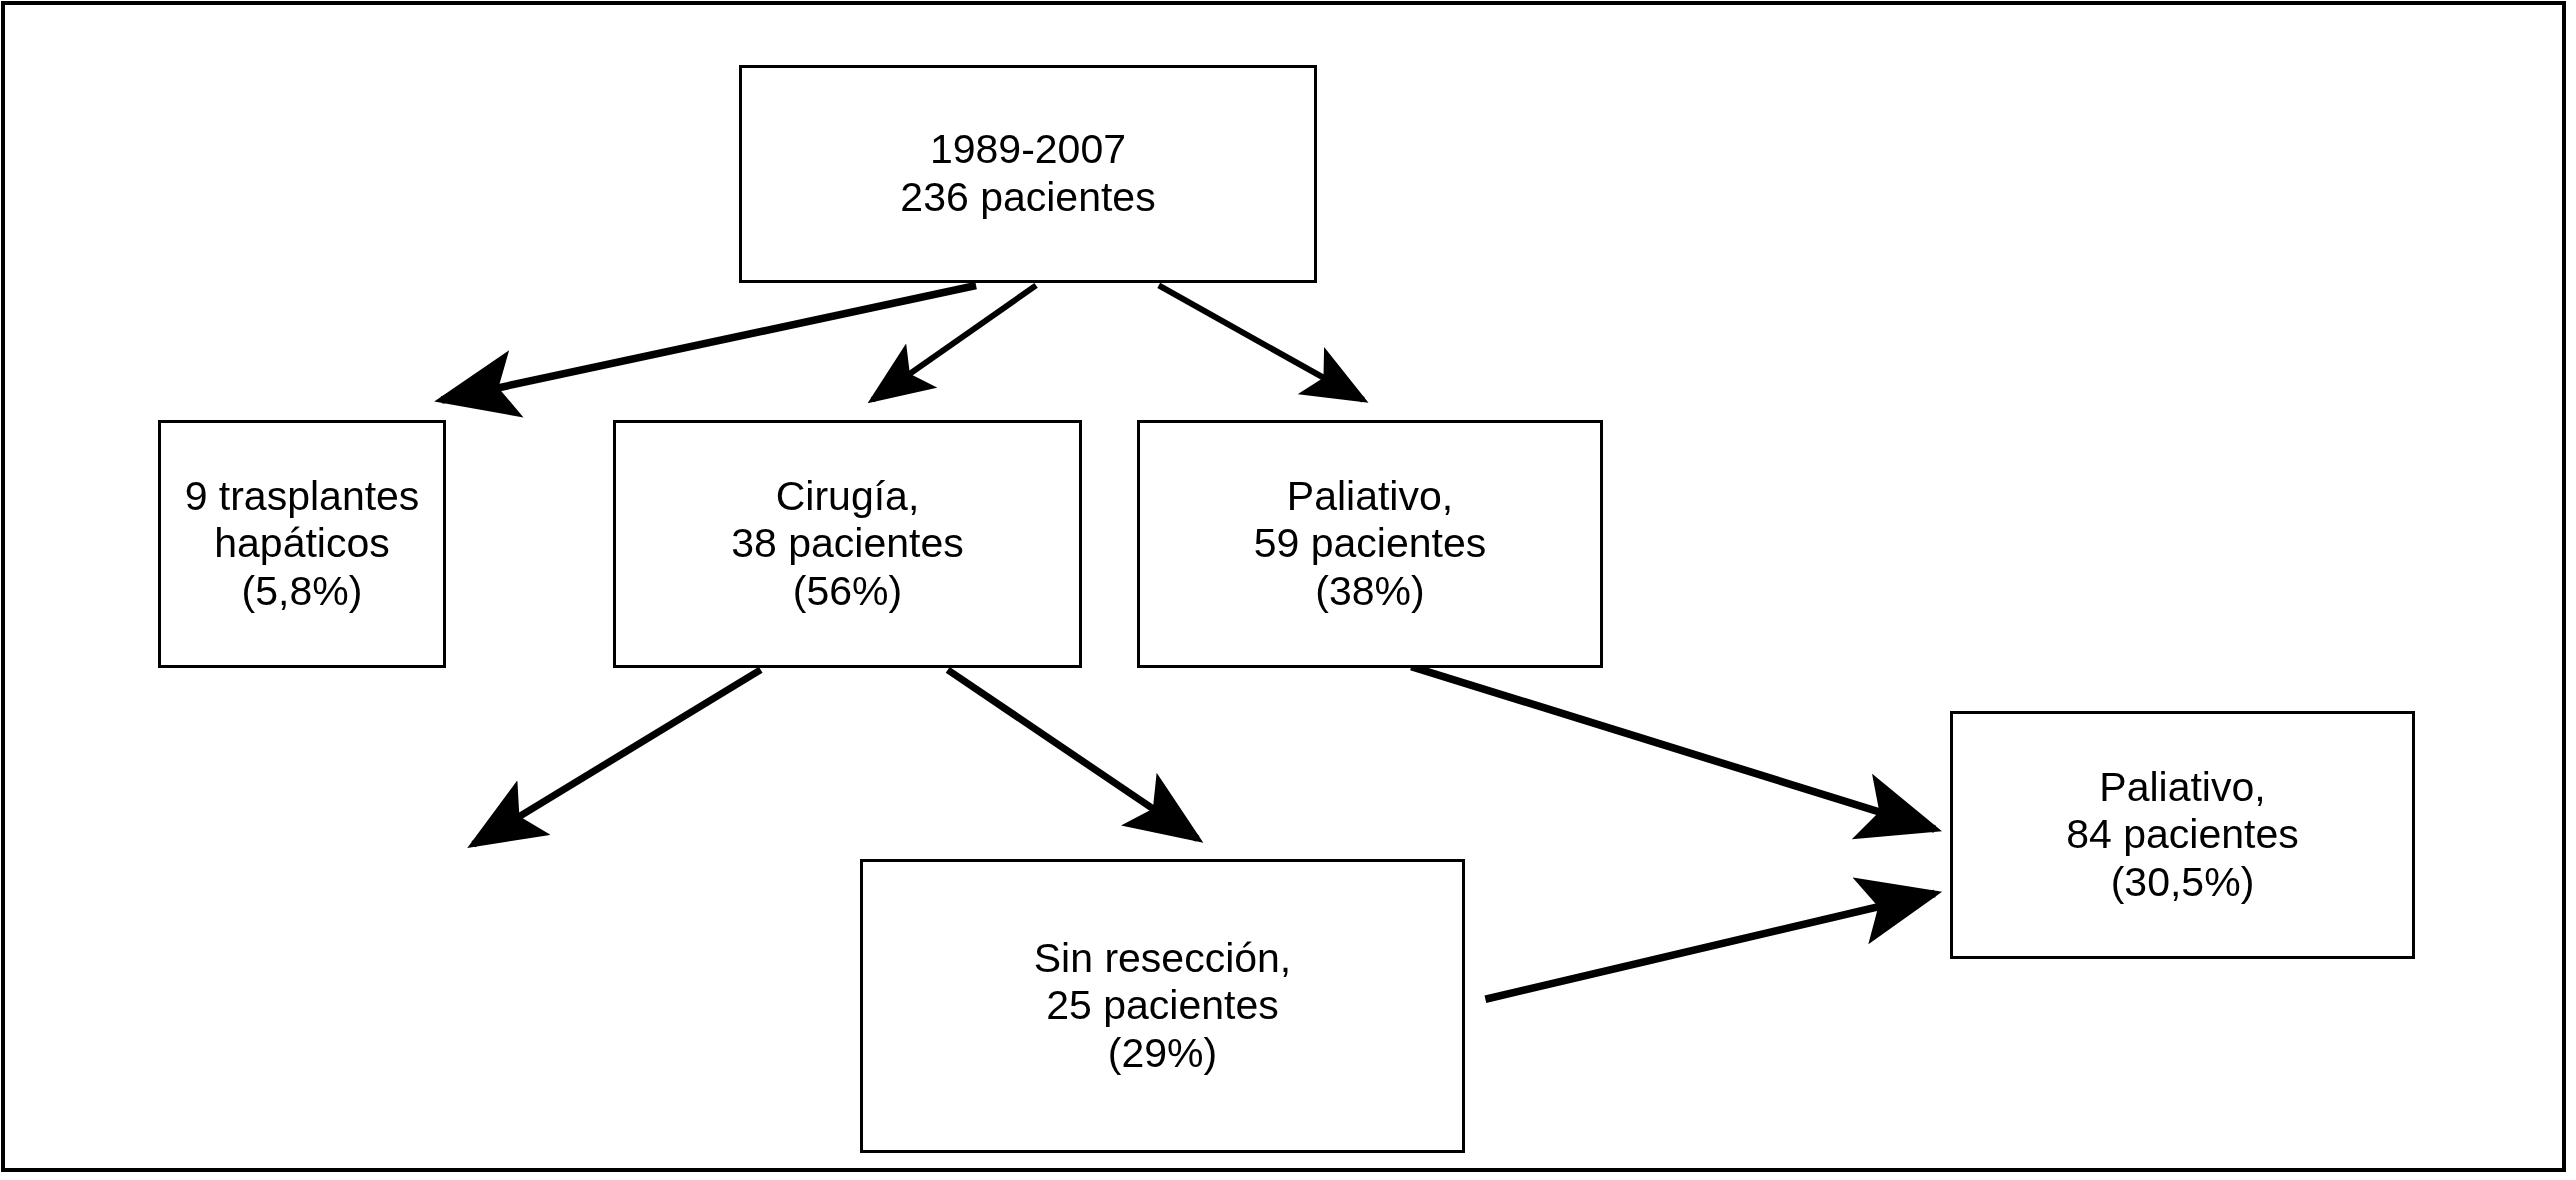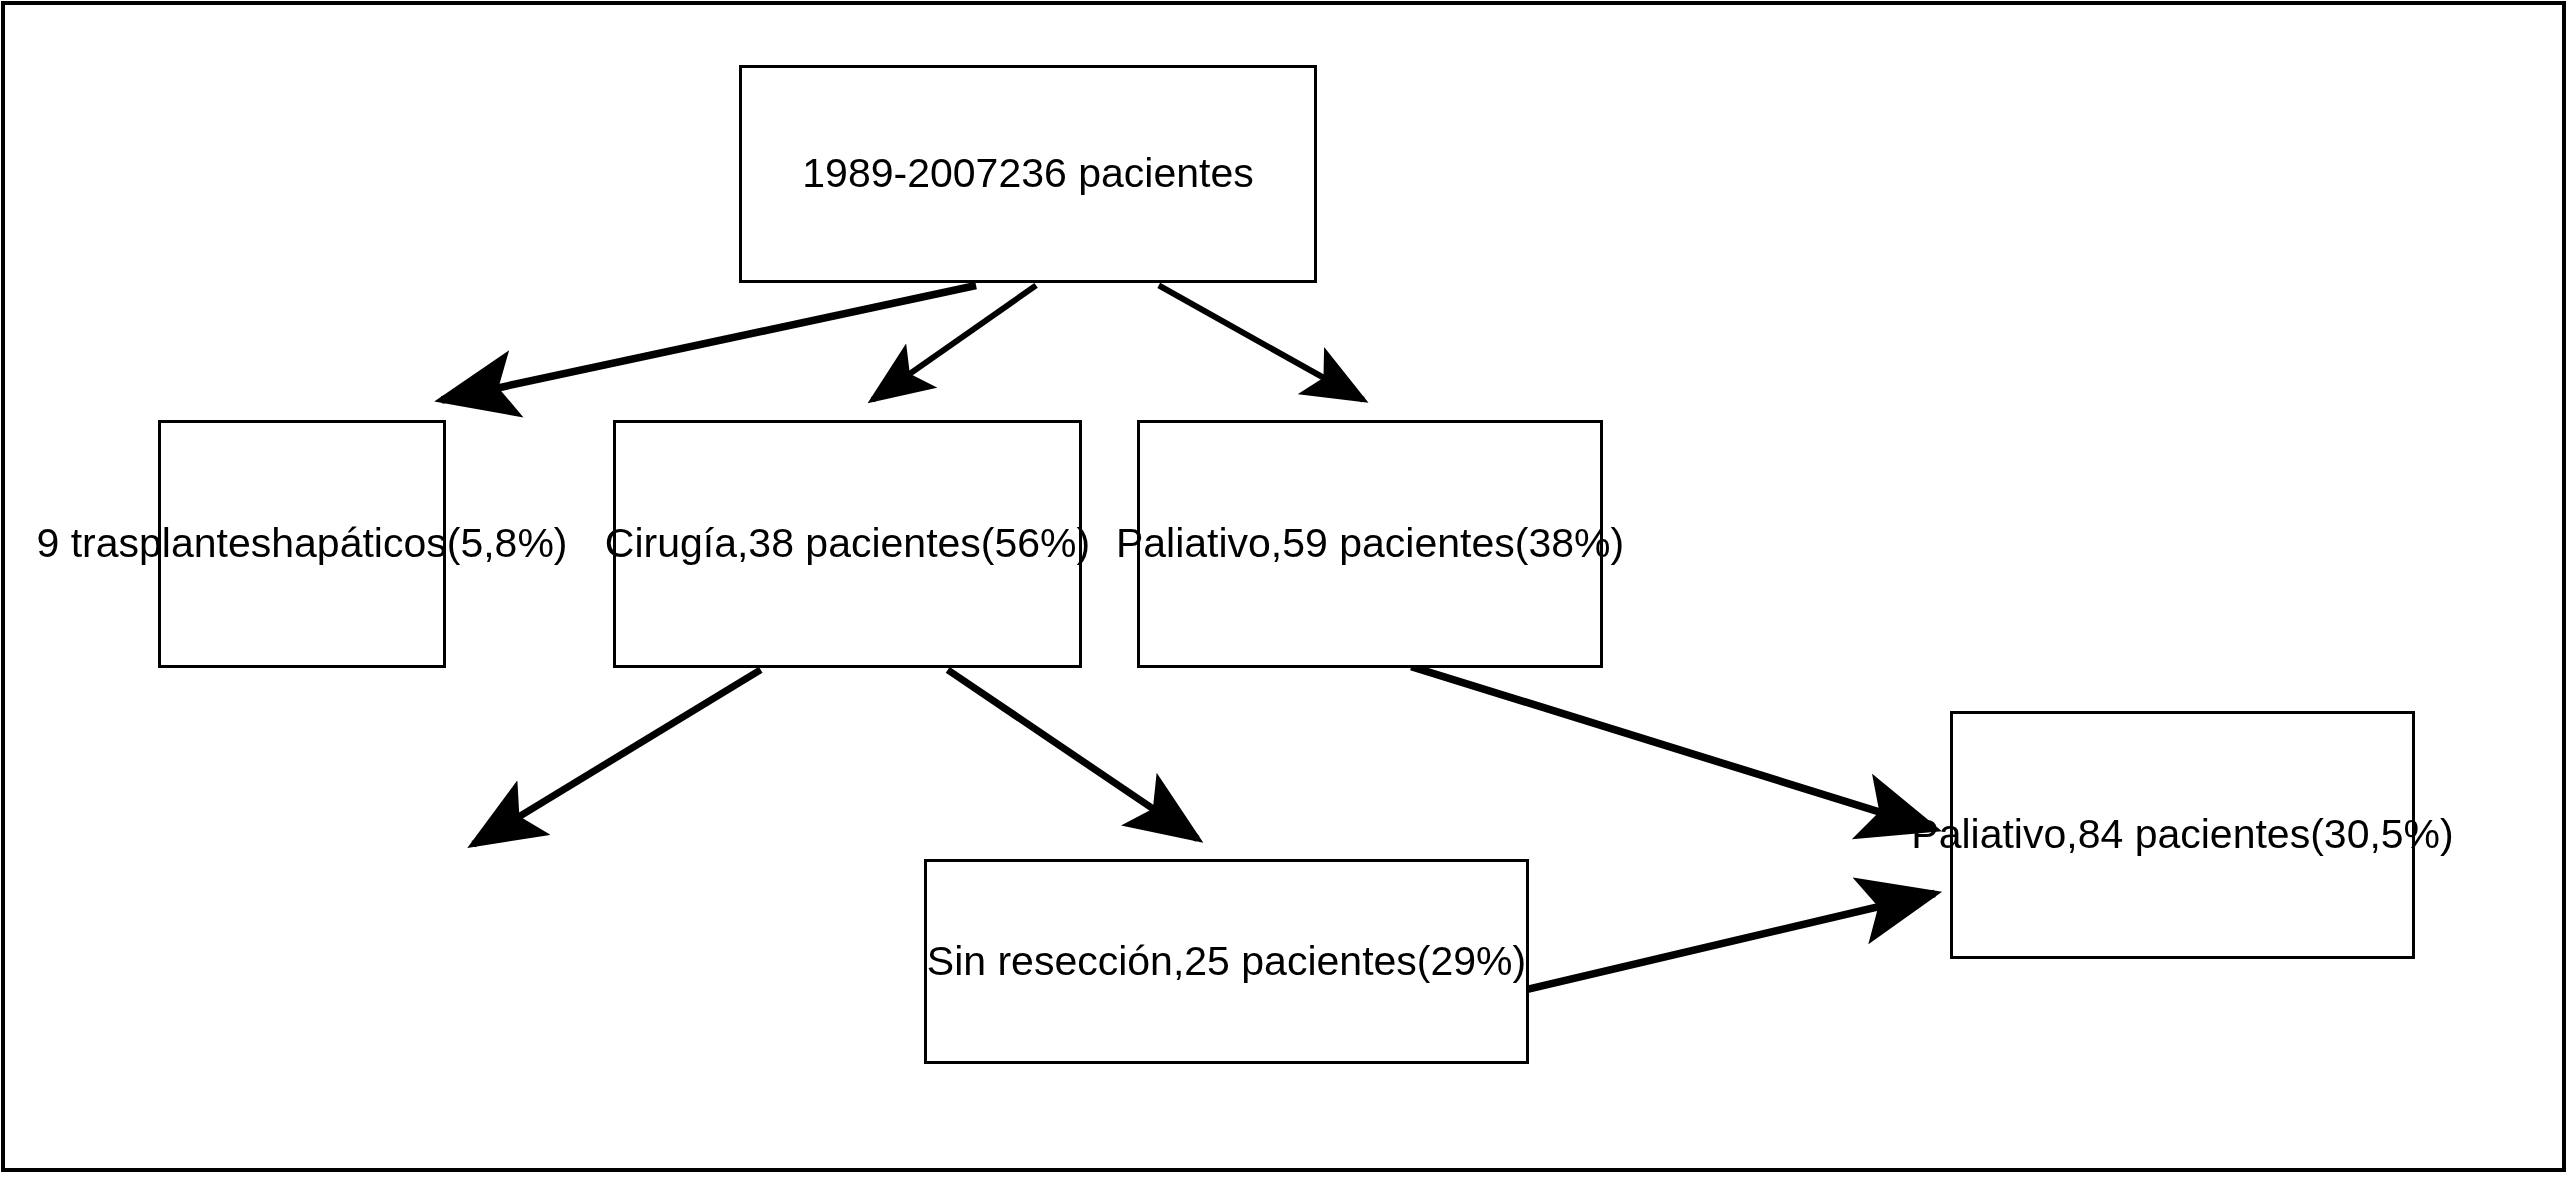--- a/index.html
+++ b/index.html
@@ -33,41 +33,41 @@
     width: 2576px;
     height: 1181px;
     pointer-events: none;
   }
   .node {
     position: absolute;
     border: 3.8px solid #000000;
     background: #ffffff;
     box-sizing: border-box;
     display: flex;
-    flex-direction: row;
+    flex-direction: column;
     align-items: center;
     justify-content: center;
     text-align: center;
     color: #000000;
     font-family: "Liberation Sans", sans-serif;
     font-size: 41px;
     line-height: 1.16;
     z-index: 3;
   }
   .node .line {
     display: block;
     white-space: nowrap;
   }
   
   #node-cohort     { left:739px; top:65px;  width:578px; height:218px; }
   #node-transplant { left:158px;  top:420px;  width:288px;  height:248px; }
   #node-surgery    { left:613px; top:420px;  width:469px;  height:248px; }
   #node-palliative-primary { left:1137px; top:420px; width:466px; height:248px; }
   #node-curative   { left:159px;  top:865px; width:455px;  height:245px; }
-  #node-noresect   { left:924px; top:859px; width:605px; height:205px; }
+  #node-noresect   { left:860px; top:859px; width:605px; height:294px; }
   #node-palliative-total { left:1950px; top:711px; width:465px; height:248px; }
 </style>
 </head>
 <body>
 
 <div id="canvas">
 
   <div id="frame"></div>
 
   <svg id="edges" viewBox="0 0 4724 2165" xmlns="http://www.w3.org/2000/svg">

